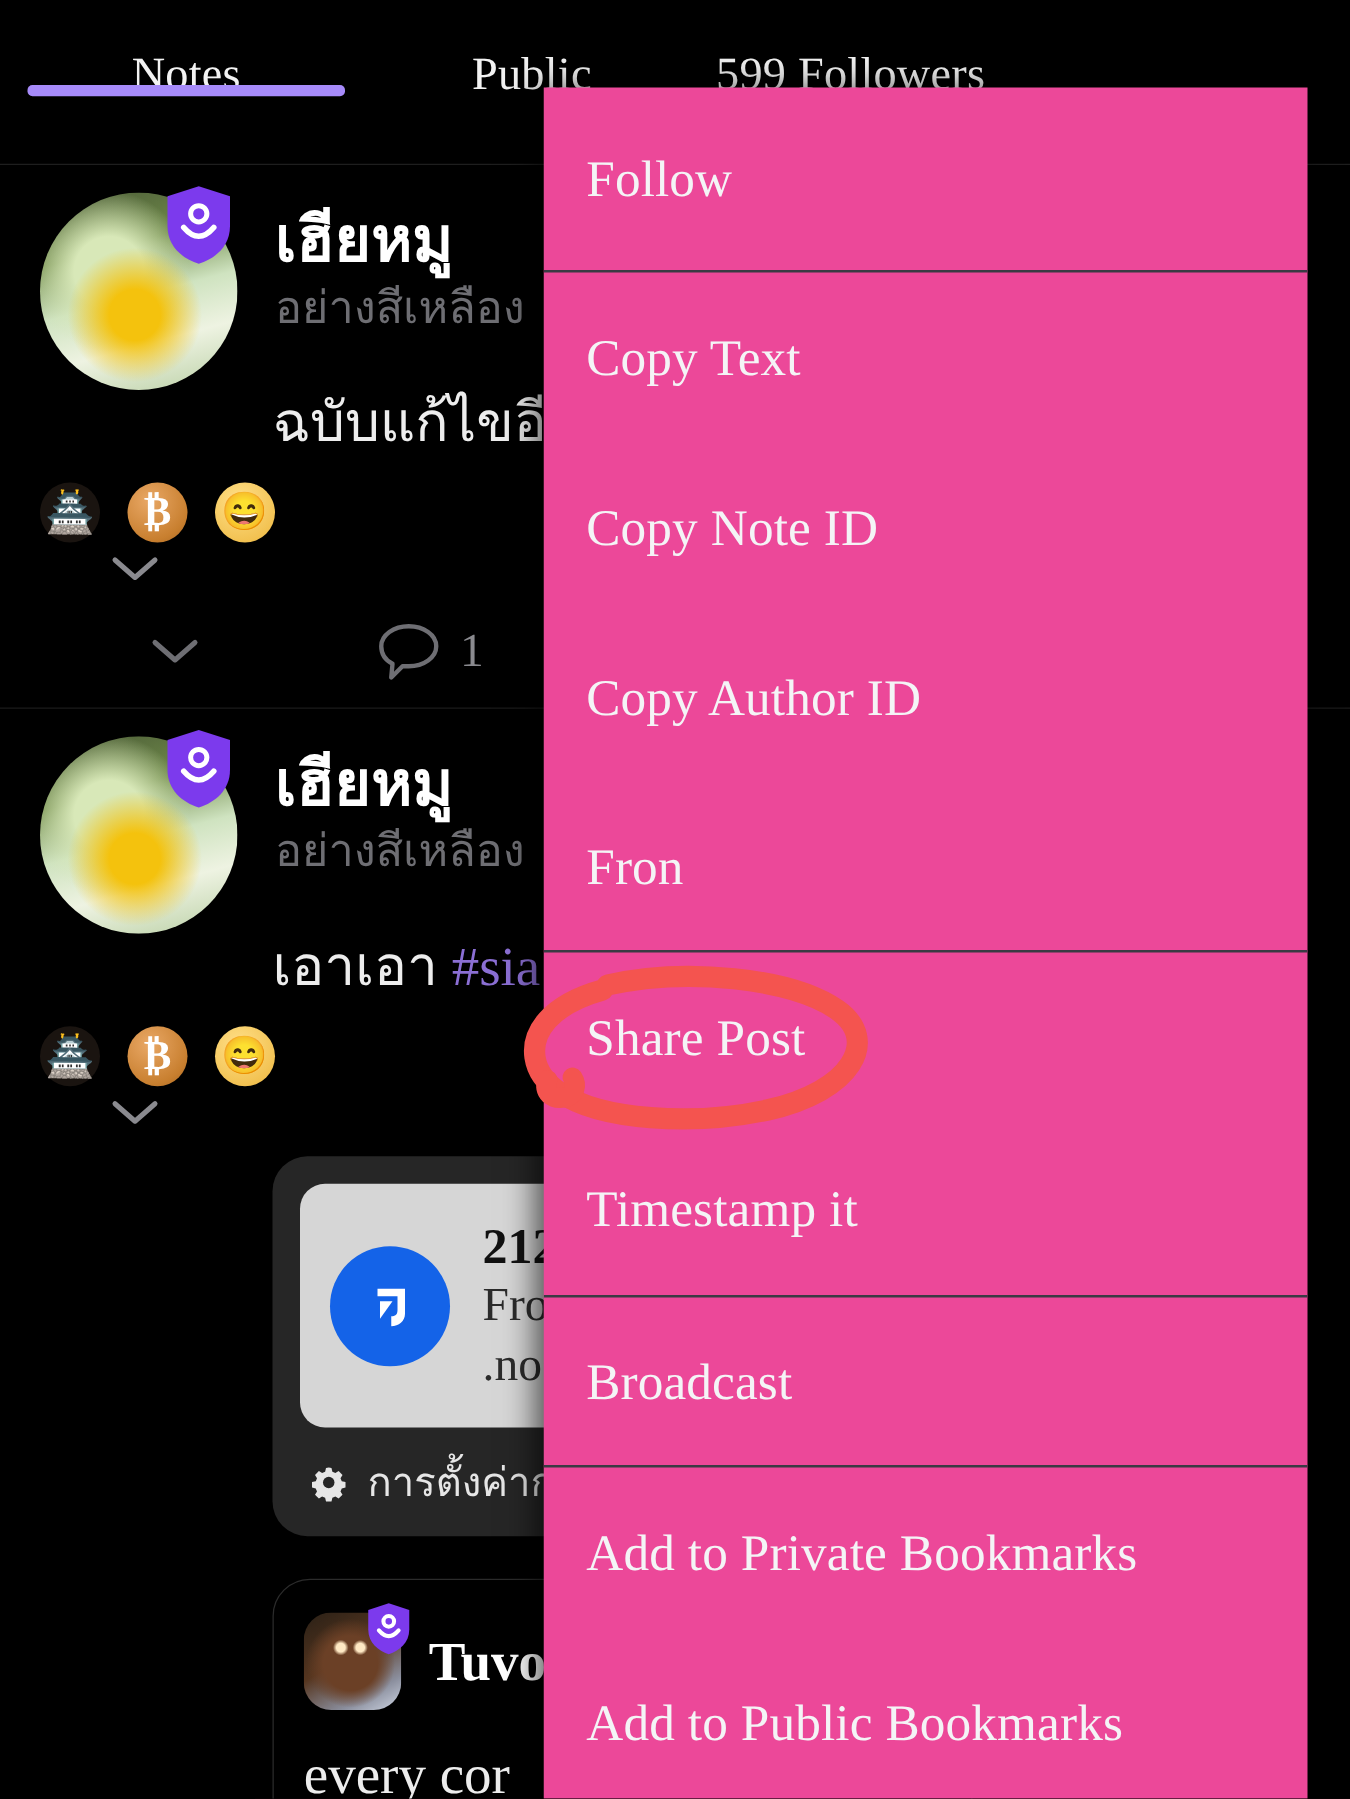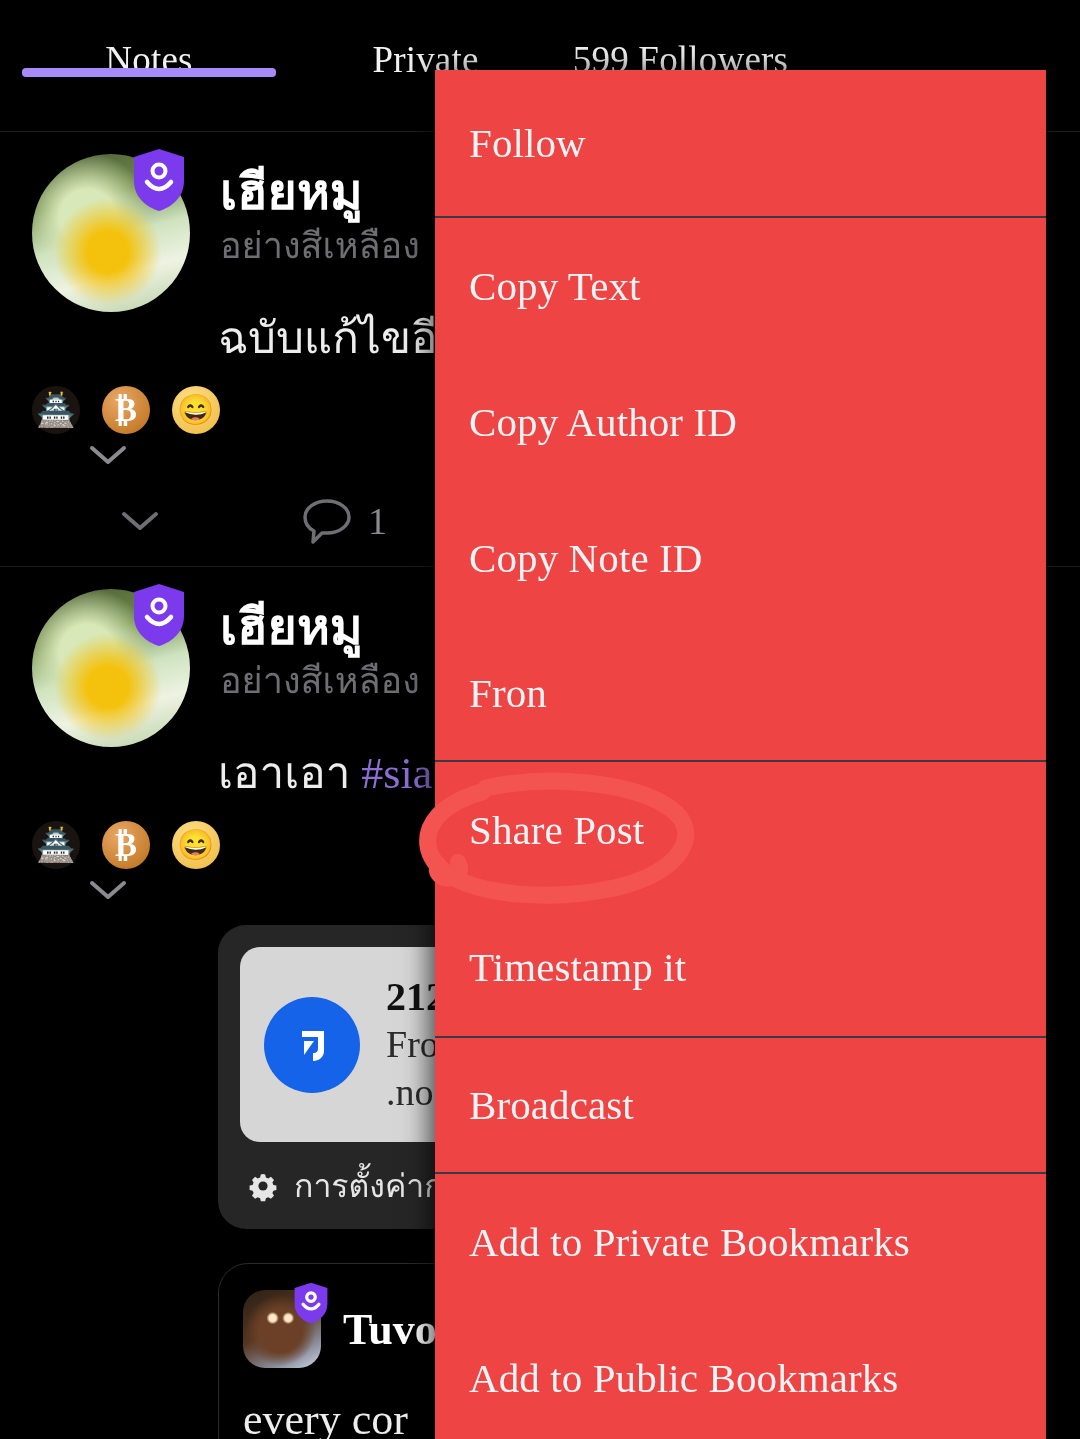--- a/index.html
+++ b/index.html
@@ -288,21 +288,21 @@
   }
   .quote-body div { white-space: nowrap; }
 
   
   .menu {
     position: absolute;
     left: 435px;
     top: 70px;
     width: 611px;
     height: 1369px;
-    background: #ef4444;
+    background: #ec4899;
     box-shadow: -6px 0 24px rgba(0,0,0,0.65);
     z-index: 20;
     box-sizing: border-box;
     overflow: hidden;
   }
   .menu-item {
     display: flex;
     align-items: center;
     padding-left: 34px;
     color: #f4f4f6;
@@ -331,21 +331,21 @@
 <body>
 
 <div id="screen">
 
   <div class="tabbar">
     <div class="tab notes">
       <span class="tab-label">Notes</span>
       <span class="tab-underline"></span>
     </div>
     <div class="tab replies">
-      <span class="tab-label">Private</span>
+      <span class="tab-label">Public</span>
     </div>
     <div class="tab f1">
       <span class="tab-label">599 Followers</span>
     </div>
   </div>
 
   <div class="feed">
 
     <div class="post">
       <div class="post-head">
@@ -469,22 +469,22 @@
 
         </div>
       </div>
     </div>
 
   </div>
 
   <div class="menu">
     <div class="menu-item sep" style="height:148px">Follow</div>
     <div class="menu-item" style="height:136px">Copy Text</div>
+    <div class="menu-item" style="height:136px">Copy Note ID</div>
     <div class="menu-item" style="height:136px">Copy Author ID</div>
-    <div class="menu-item" style="height:136px">Copy Note ID</div>
     <div class="menu-item sep" style="height:136px">Fron</div>
     <div class="menu-item" style="height:136px">Share Post</div>
     <div class="menu-item sep" style="height:140px">Timestamp it</div>
     <div class="menu-item sep" style="height:136px">Broadcast</div>
     <div class="menu-item" style="height:136px">Add to Private Bookmarks</div>
     <div class="menu-item" style="height:136px">Add to Public Bookmarks</div>
   </div>
 
   <svg class="annot" viewBox="0 0 300 135">
     <path d="M78 18 C140 4 225 12 262 38 C296 62 274 103 206 118 C146 131 72 126 40 104 C16 88 14 64 30 46 C40 35 56 27 74 22" fill="none" stroke="#f4544f" stroke-width="17" stroke-linecap="round"></path>

